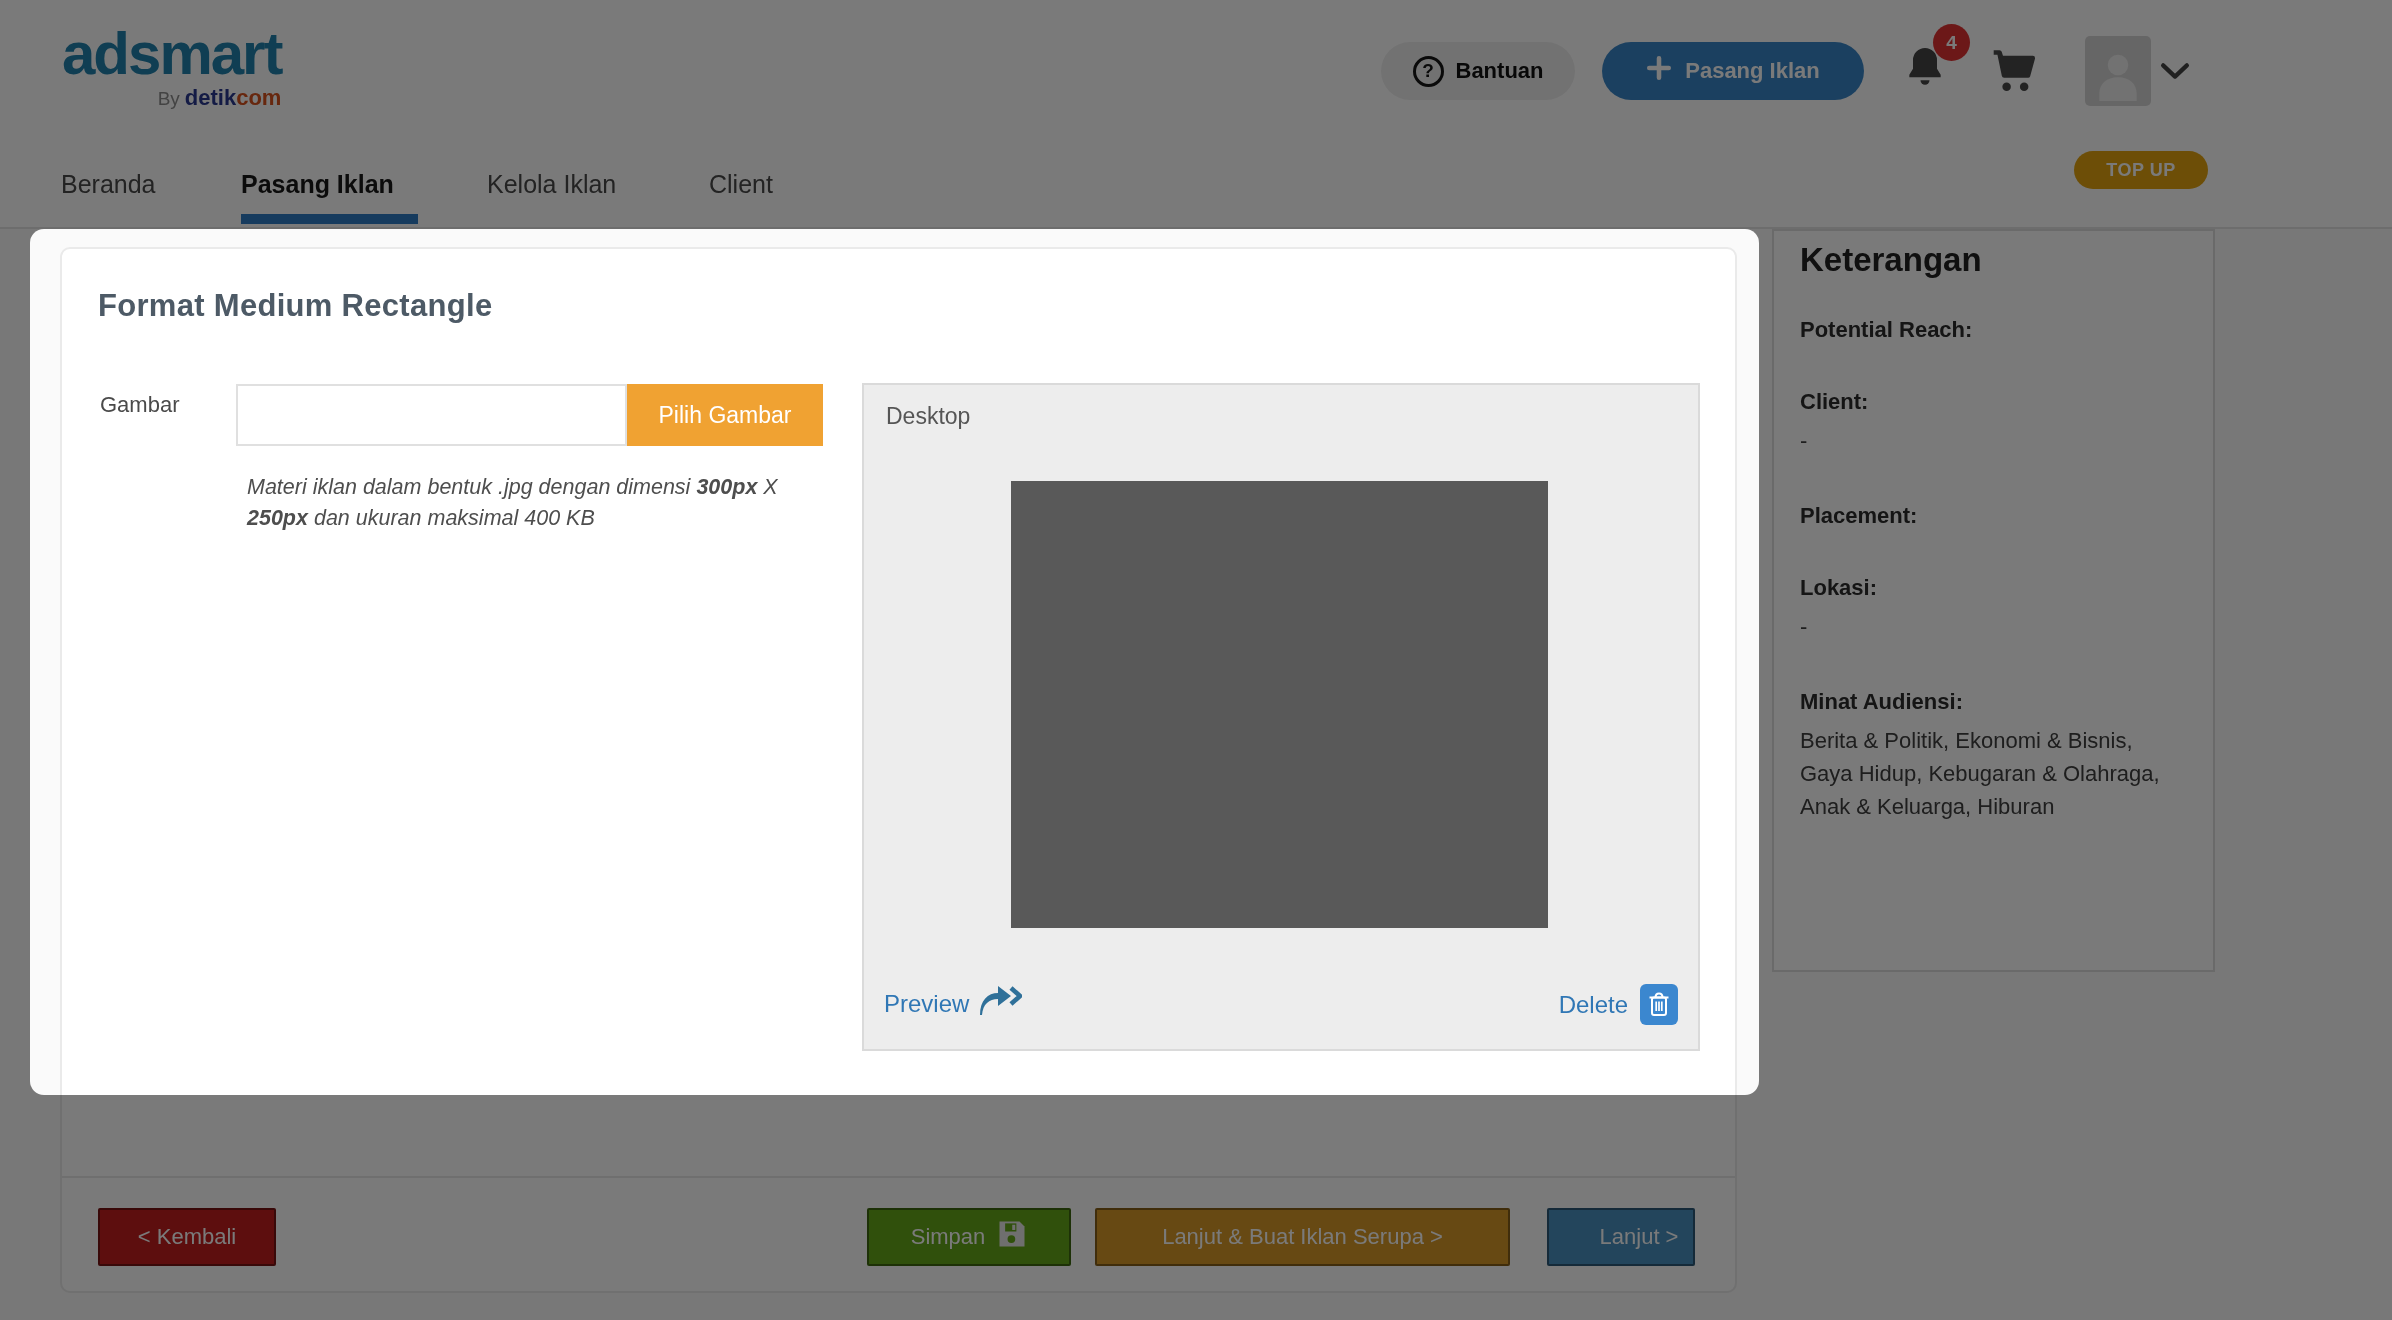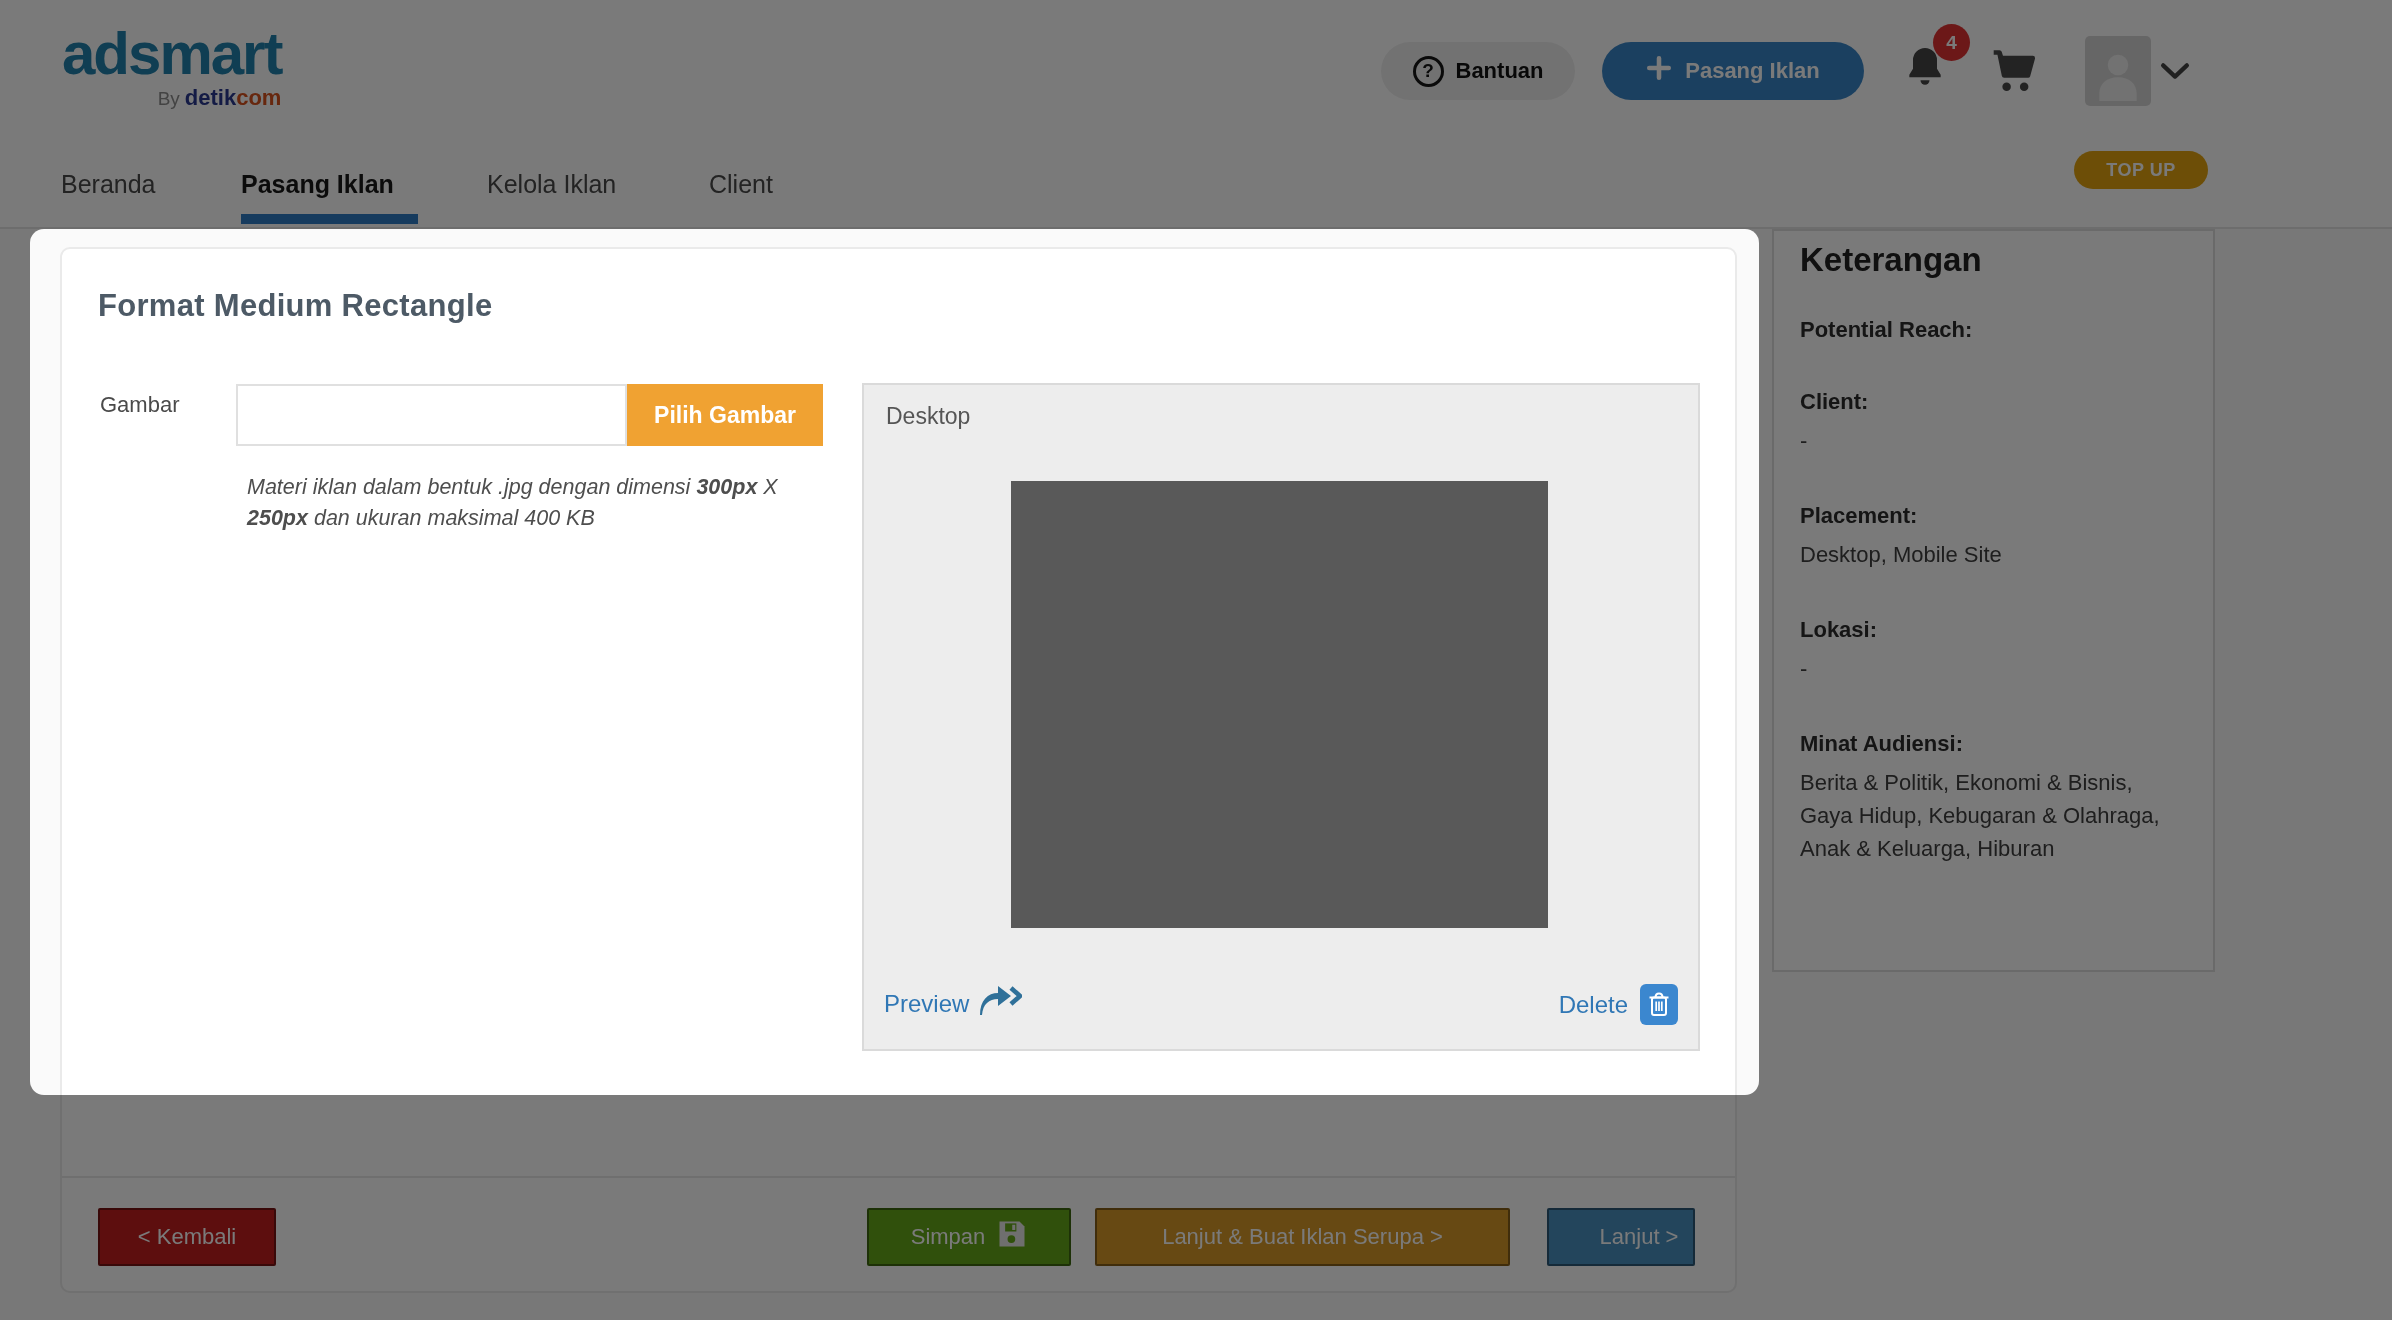--- a/index.html
+++ b/index.html
@@ -46,21 +46,21 @@
 
   
   .main-card {
     position:absolute; left:60px; top:247px; width:1677px; height:1046px;
     background:#ffffff; border:2px solid #eaeaea; border-radius:10px;
   }
   .form-title { position:absolute; left:98px; top:288px; font-size:31px; color:#4d5a66; letter-spacing:0.3px; }
   .gambar-label { position:absolute; left:100px; top:392px; font-size:22px; color:#4a4a4a; }
   .upload-row { position:absolute; left:236px; top:384px; display:flex; }
   .gambar-input { width:391px; height:62px; border:2px solid #e0e0e0; background:#fff; font-size:22px; padding:0 14px; color:#333; outline:none; }
-  .btn-pilih { width:196px; height:62px; background:#f0a232; border:none; color:#fff; font-size:23px; font-weight:bold; cursor:pointer; font-family:inherit; }
+  .btn-pilih { width:196px; height:62px; background:#f0a232; border:none; color:#fff; font-size:23px; font-weight:normal; cursor:pointer; font-family:inherit; }
   .helper { position:absolute; left:247px; top:472px; width:560px; font-style:italic; font-size:21.5px; color:#4e4e4e; line-height:1.42; }
   .helper b { font-weight:bold;margin-top:36px; }
 
   .device-panel { position:absolute; left:862px; top:383px; width:838px; height:668px; background:#ededed; border:2px solid #dadada; }
   .device-label { position:absolute; left:22px; top:18px; font-size:23px; color:#555; }
   .ad-placeholder { position:absolute; left:147px; top:96px; width:537px; height:447px; background:#595959; }
   .preview-link { position:absolute; left:20px; bottom:26px; display:flex; align-items:center; gap:9px; color:#3077b5; font-size:24px; cursor:pointer; }
   .delete-link { position:absolute; right:20px; bottom:24px; display:flex; align-items:center; gap:12px; color:#3077b5; font-size:24px; cursor:pointer; }
   .trash-box { width:38px; height:41px; background:#3b87cf; border-radius:6px; display:flex; align-items:center; justify-content:center; }
 
@@ -232,21 +232,20 @@
 
   <aside class="sidebar-card">
     <div class="sidebar-title">Keterangan</div>
 
     <div class="reach-label">Potential Reach:</div>
 
     <div class="info-label">Client:</div>
     <div class="info-value">-</div>
 
     <div class="info-label">Placement:</div>
-    <div class="info-value">Desktop, Mobile Site</div>
 
     <div class="info-label">Lokasi:</div>
     <div class="info-value">-</div>
 
     <div class="info-label">Minat Audiensi:</div>
     <div class="info-value">Berita &amp; Politik, Ekonomi &amp; Bisnis, Gaya Hidup, Kebugaran &amp; Olahraga, Anak &amp; Keluarga, Hiburan</div>
   </aside>
 
   <div class="spotlight"></div>
 

